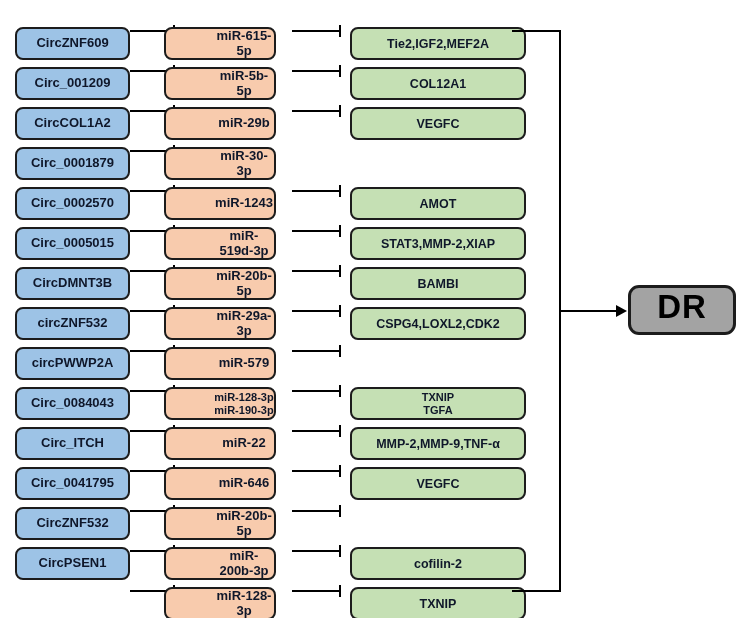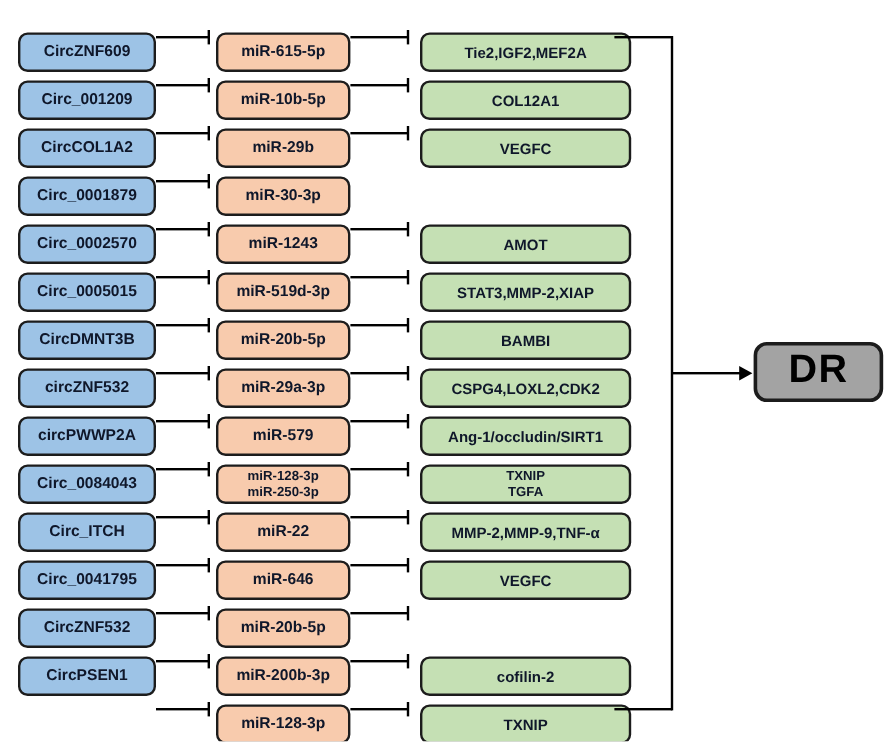--- a/index.html
+++ b/index.html
@@ -8,21 +8,21 @@
     font-family:"Liberation Sans",sans-serif;overflow:hidden;
   }
   .row{position:absolute;left:0;width:100%;height:33px;}
   .box{
     position:absolute;top:0;height:33px;box-sizing:border-box;
     border:2px solid #1c1c1c;border-radius:8px;
     display:flex;flex-direction:column;align-items:center;justify-content:center;
     font-weight:bold;font-size:13px;color:#0f172a;line-height:1.12;text-align:center;margin-top:12px;
   }
   .circ{left:15px;width:115px;background:#9DC3E6;}
-  .mir{left:180px;width:112px;background:#F8CBAD;}
+  .mir{left:164px;width:112px;background:#F8CBAD;padding-left:48px;}
   .target{left:350px;width:176px;background:#C5E0B4;font-size:12.5px;}
   .small{font-size:11px;}
   .hline{position:absolute;height:2px;background:#000;}
   .vbar{position:absolute;width:2px;background:#000;}
   .c1l{left:130px;top:15px;width:44px;}
   .c1t{left:173px;top:10px;height:12px;}
   .c2l{left:292px;top:15px;width:48px;}
   .c2t{left:339px;top:10px;height:12px;}
   .vline{left:559px;top:30px;height:562px;}
   .toplink{left:512px;top:30px;width:48px;}
@@ -60,21 +60,21 @@
       </div>
   </div>
 
   <div class="row" style="top:55px">
     <div class="box circ">
         <span>Circ_001209</span>
       </div>
     <div class="hline c1l"></div>
       <div class="vbar c1t"></div>
     <div class="box mir">
-        <span>miR-10b-5p</span>
+        <span>miR-5b-5p</span>
       </div>
     <div class="hline c2l"></div>
       <div class="vbar c2t"></div>
     <div class="box target">
         <span>COL12A1</span>
       </div>
   </div>
 
   <div class="row" style="top:95px">
     <div class="box circ">
@@ -171,34 +171,31 @@
     <div class="box circ">
         <span>circPWWP2A</span>
       </div>
     <div class="hline c1l"></div>
       <div class="vbar c1t"></div>
     <div class="box mir">
         <span>miR-579</span>
       </div>
     <div class="hline c2l"></div>
       <div class="vbar c2t"></div>
-    <div class="box target">
-        <span>Ang-1/occludin/SIRT1</span>
-      </div>
   </div>
 
   <div class="row" style="top:375px">
     <div class="box circ">
         <span>Circ_0084043</span>
       </div>
     <div class="hline c1l"></div>
       <div class="vbar c1t"></div>
     <div class="box mir small">
       <span>miR-128-3p</span>
-      <span>miR-250-3p</span>
+      <span>miR-190-3p</span>
     </div>
     <div class="hline c2l"></div>
       <div class="vbar c2t"></div>
     <div class="box target small">
       <span>TXNIP</span>
       <span>TGFA</span>
     </div>
   </div>
 
   <div class="row" style="top:415px">

